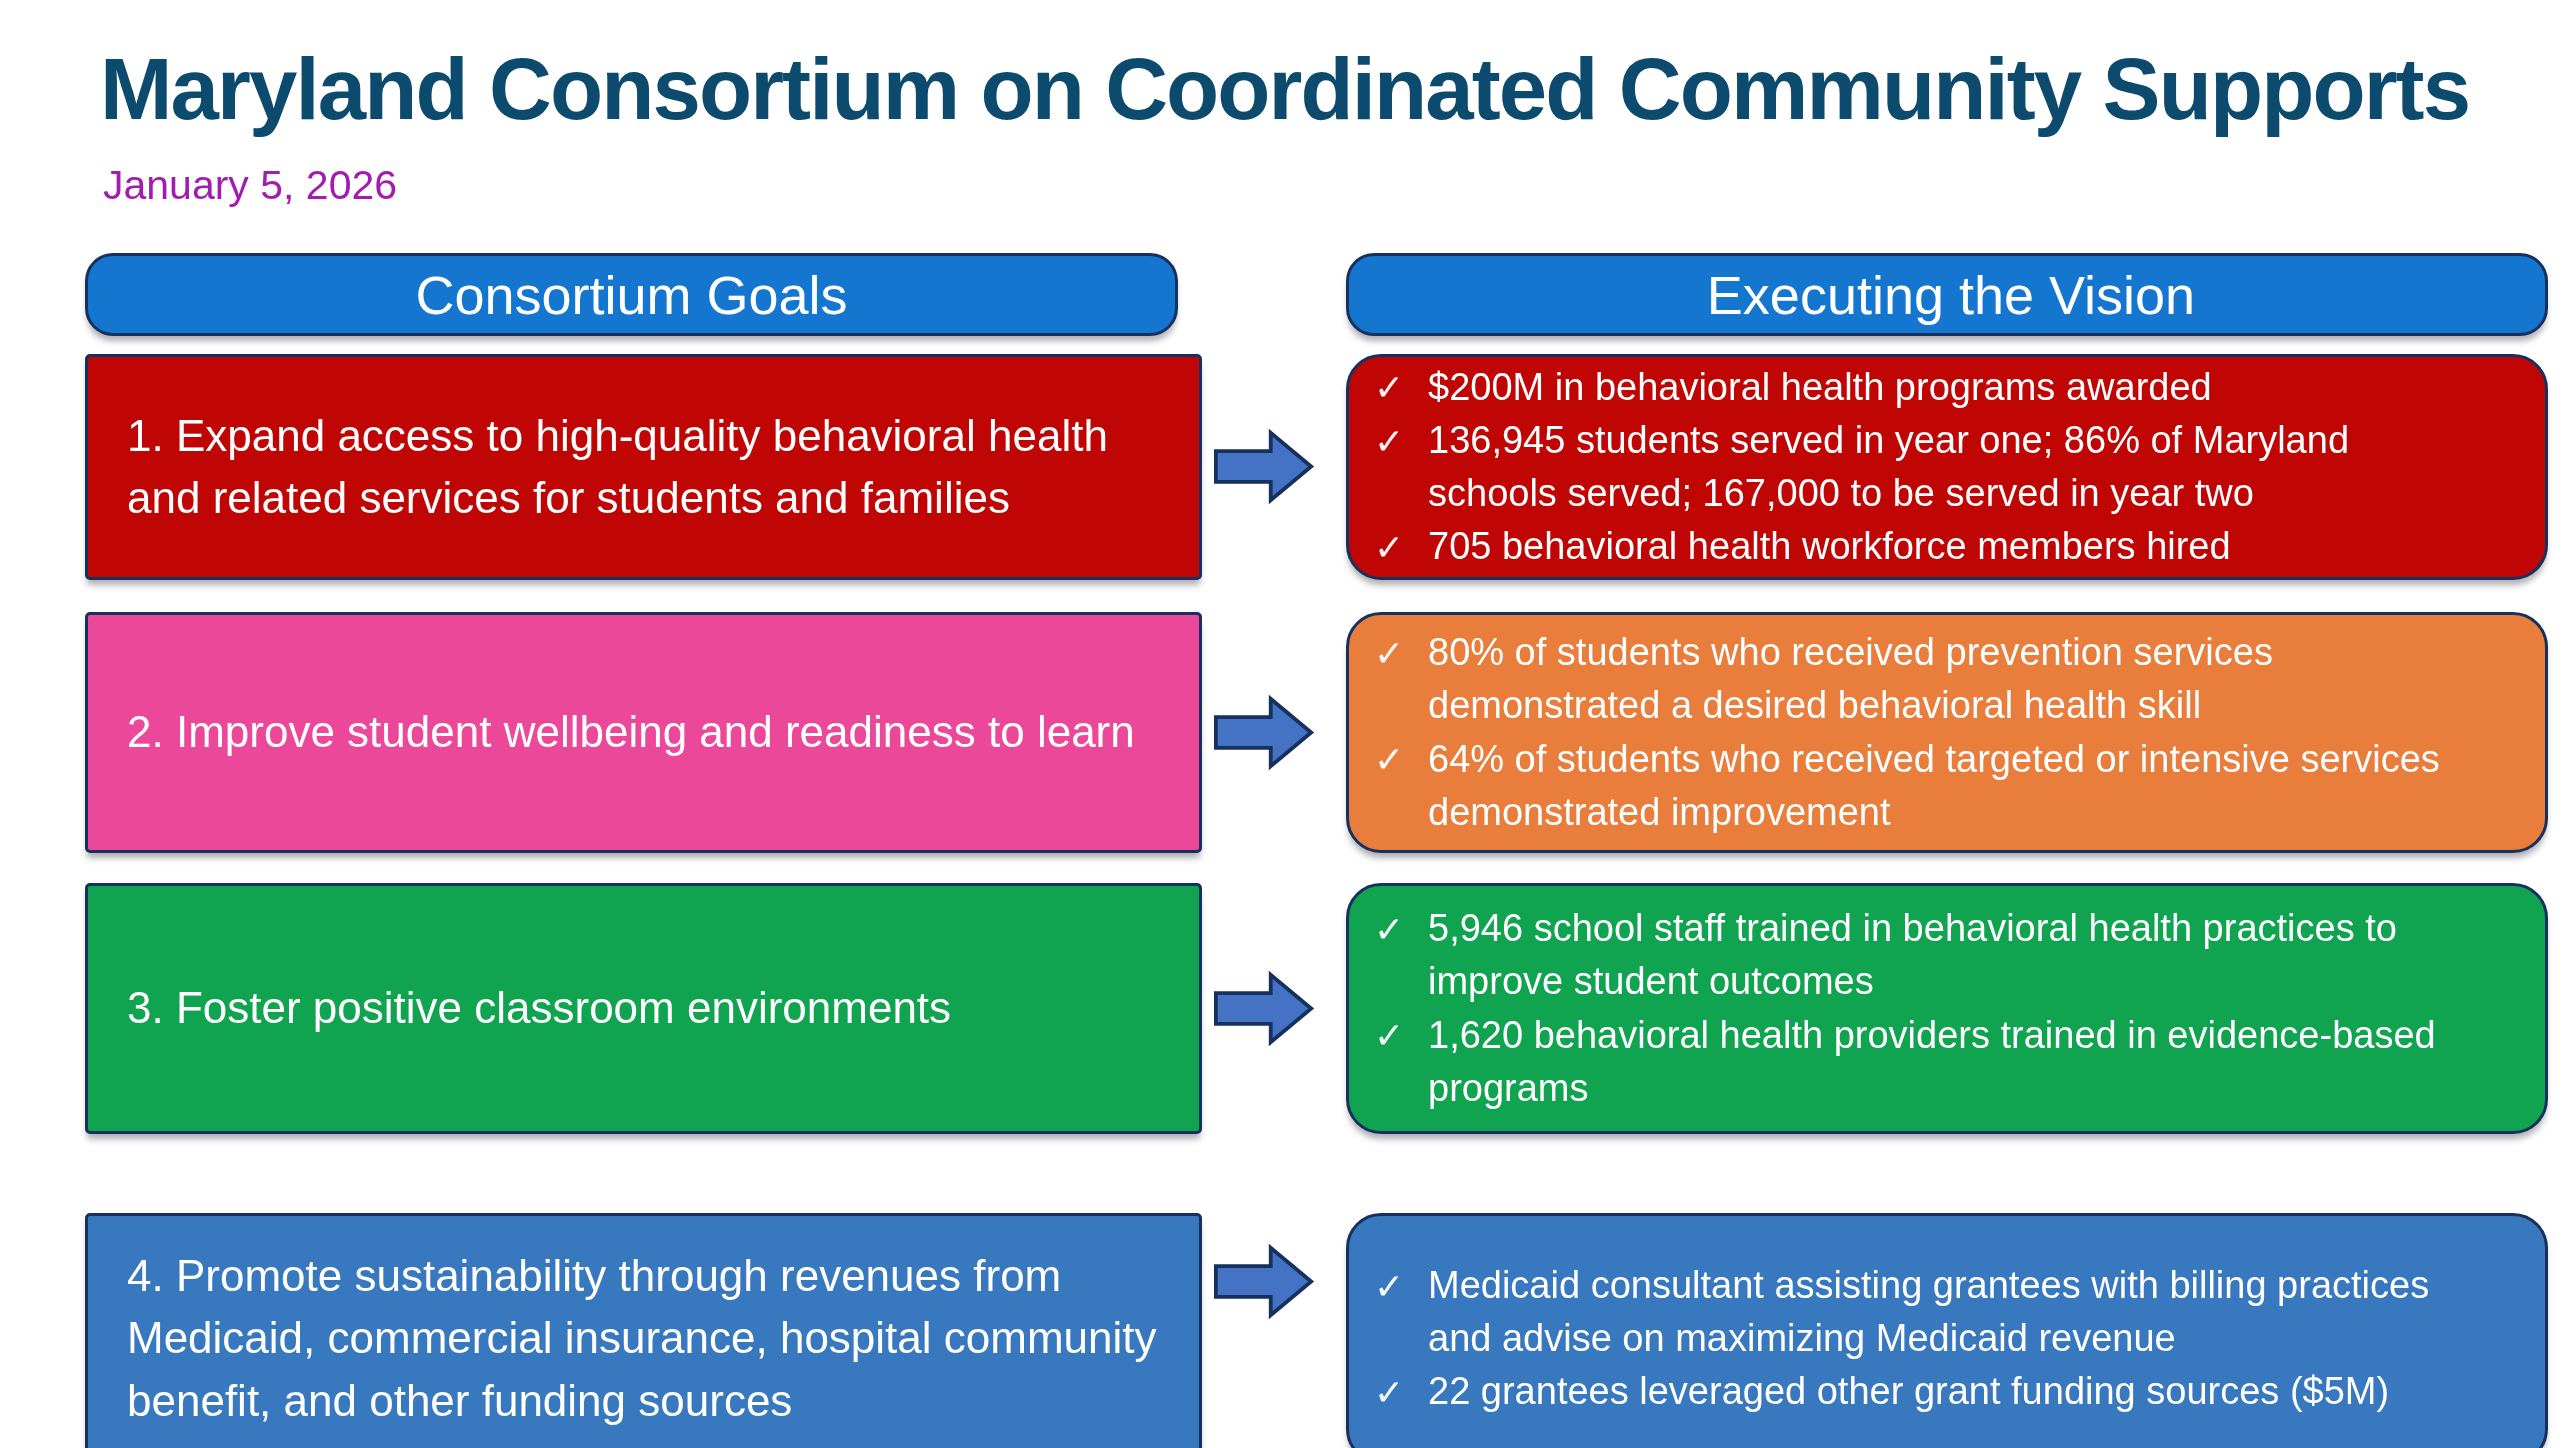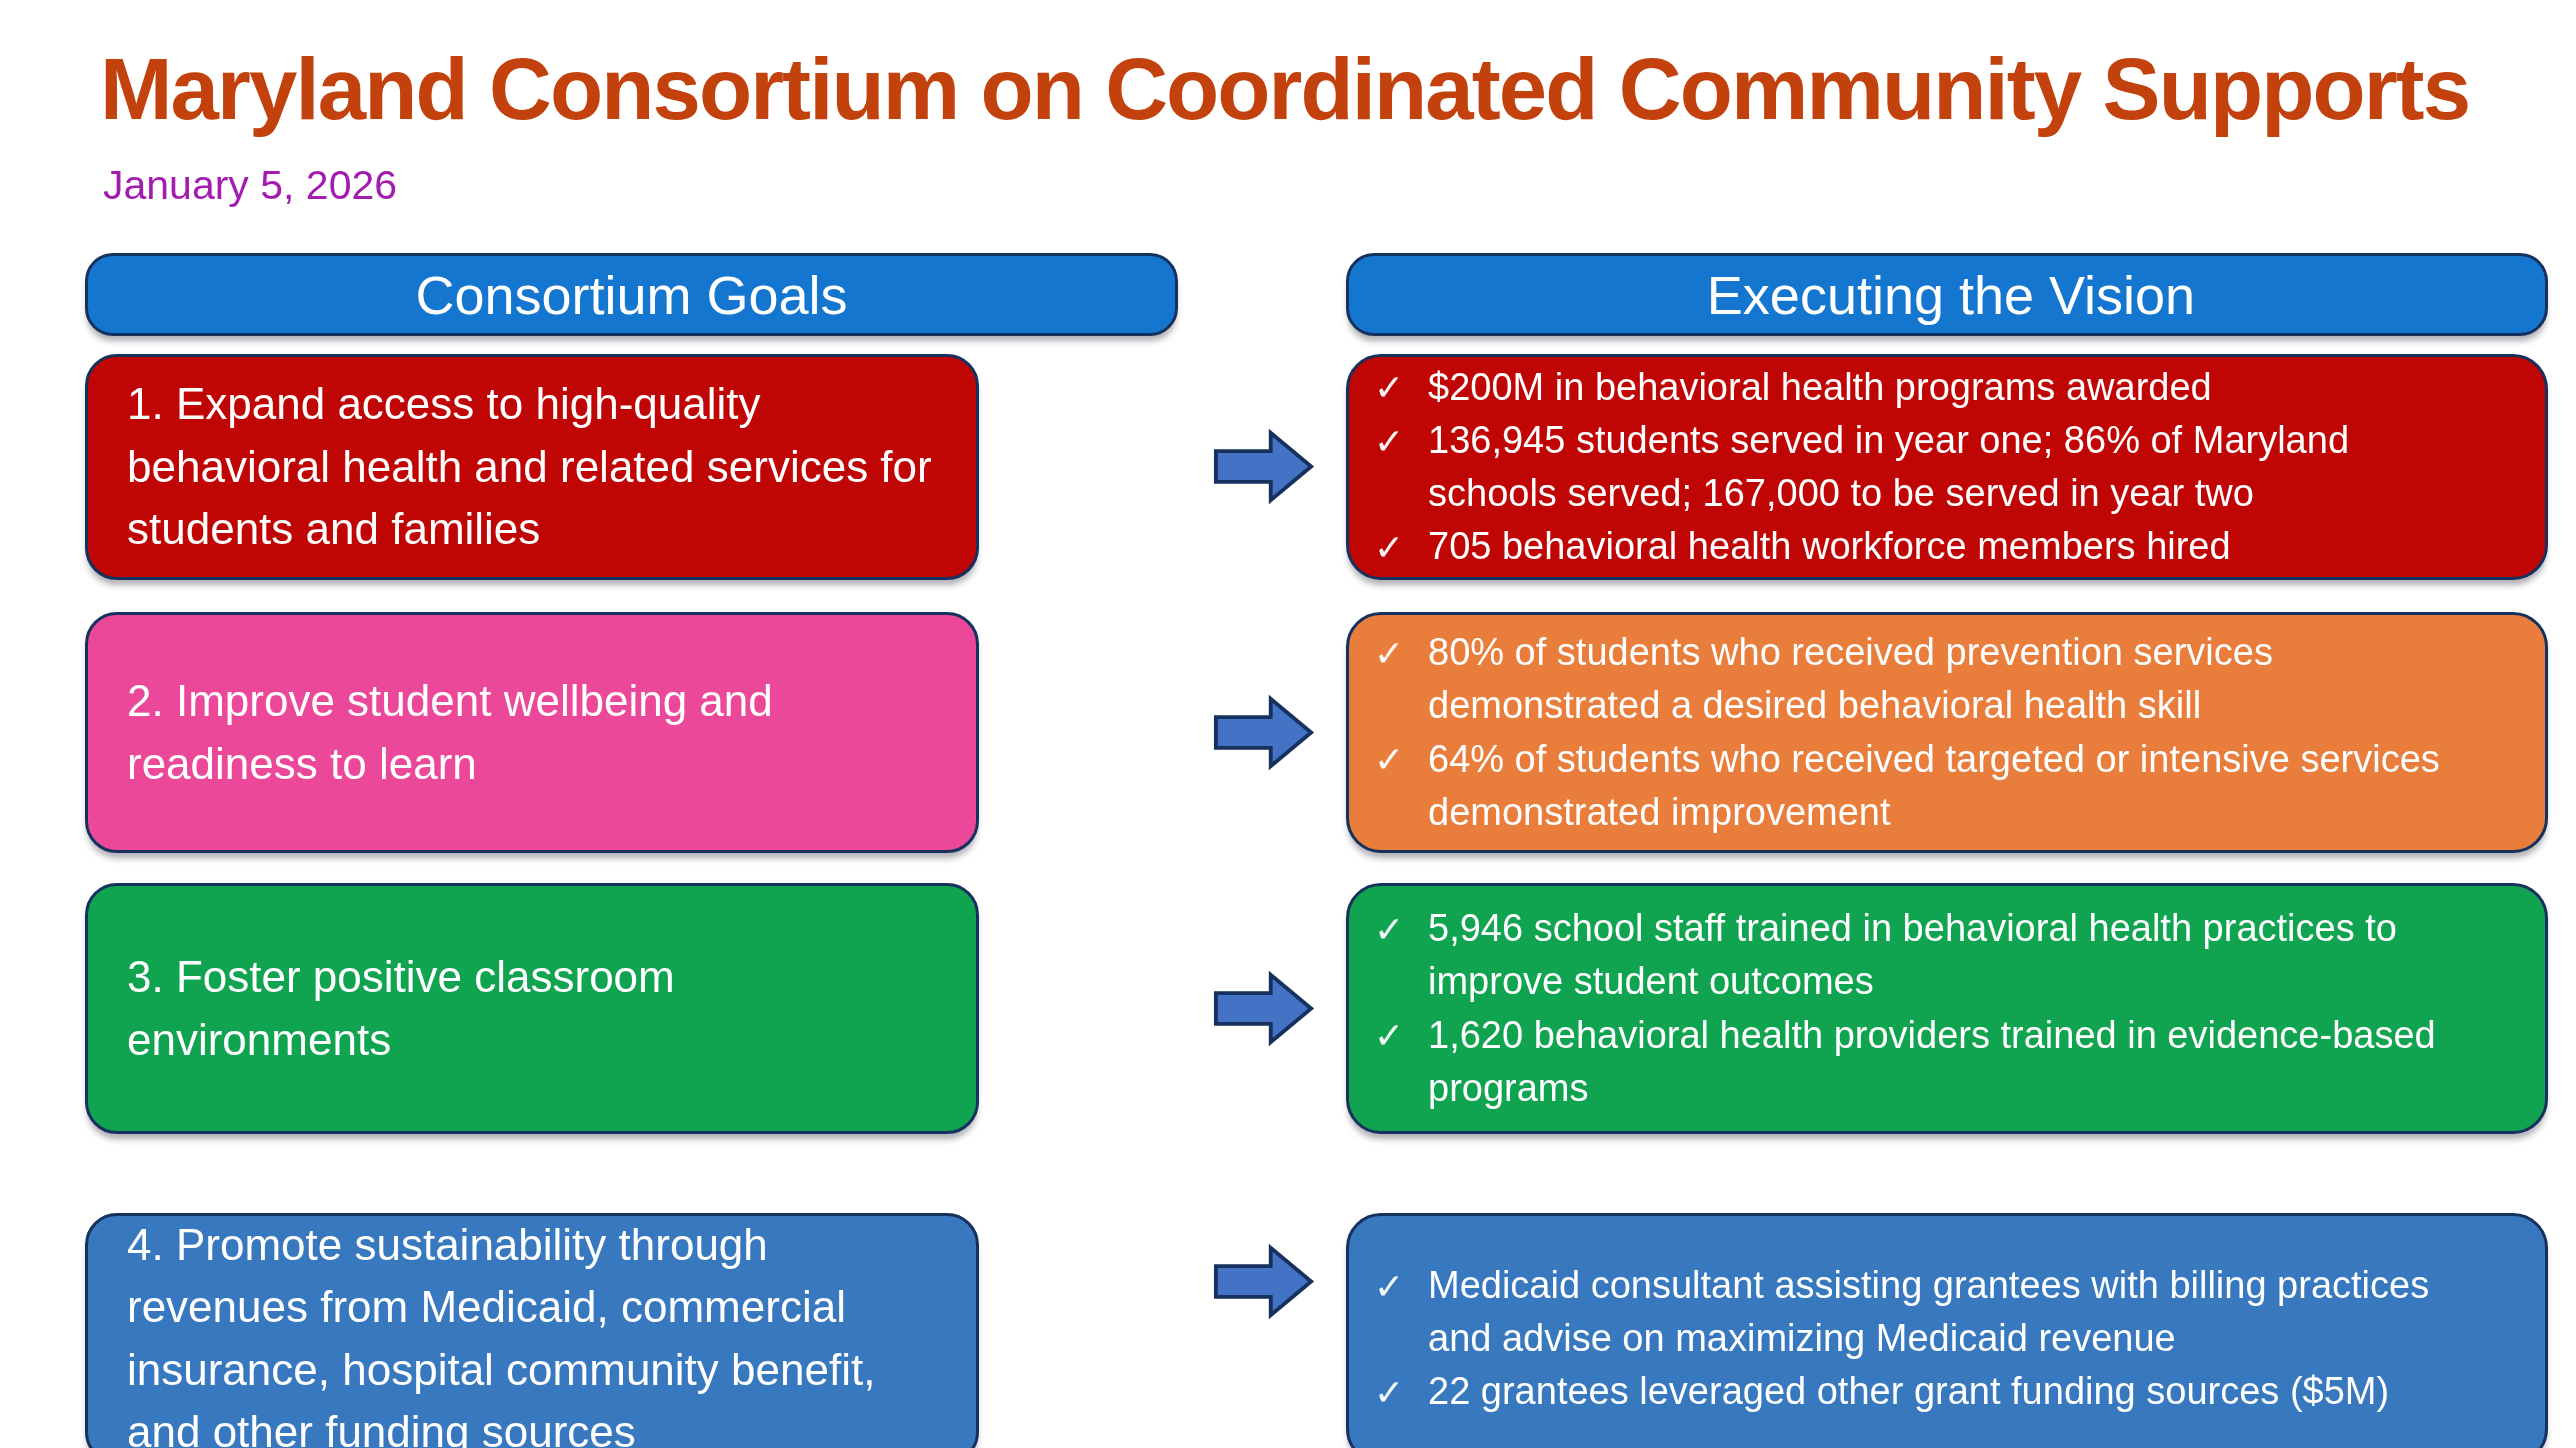--- a/index.html
+++ b/index.html
@@ -5,42 +5,42 @@
   html,body { margin:0; padding:0; background:#ffffff; }
   body {
     width:2576px; height:1449px; position:relative;
     font-family:"Liberation Sans", sans-serif;
     color:#000;
     overflow:hidden;
   }
   .title {
     position:absolute; left:100px; top:39px;
     font-size:87px; font-weight:700; letter-spacing:-1.9px;
-    white-space:nowrap; color:#c2410c;
+    white-space:nowrap; color:#0c4a6e;
   }
   .date {
     position:absolute; left:103px; top:162px;
     font-size:41px; color:#a21caf;
   }
   .box {
     position:absolute; box-sizing:border-box;
     border:3.9px solid #17315E;
     color:#ffffff;
     box-shadow:0 7.7px 6.8px -2.9px rgba(110,110,120,0.55);
   }
   .header-box {
     height:83px; border-radius:28px;
     display:flex; align-items:center; justify-content:center;
     font-size:54px;
   }
   #header-left  { left:85px;  top:253px; width:1093px; }
   #header-right { left:1346px; top:253px; width:1202px;padding-left:8px; }
 
   .goal-box {
-    left:85px; width:894px; border-radius:32px;
+    left:85px; width:1117px; border-radius:5px;
     display:flex; align-items:center;
     font-size:44px; line-height:1.42;
     padding:17.4px 39px;
   }
   .vision-box {
     left:1346px; width:1202px; border-radius:35px;
     display:flex; flex-direction:column; justify-content:center;
     font-size:38px; line-height:1.40;
     padding:9.7px 58px 9.7px 25px;
   }

